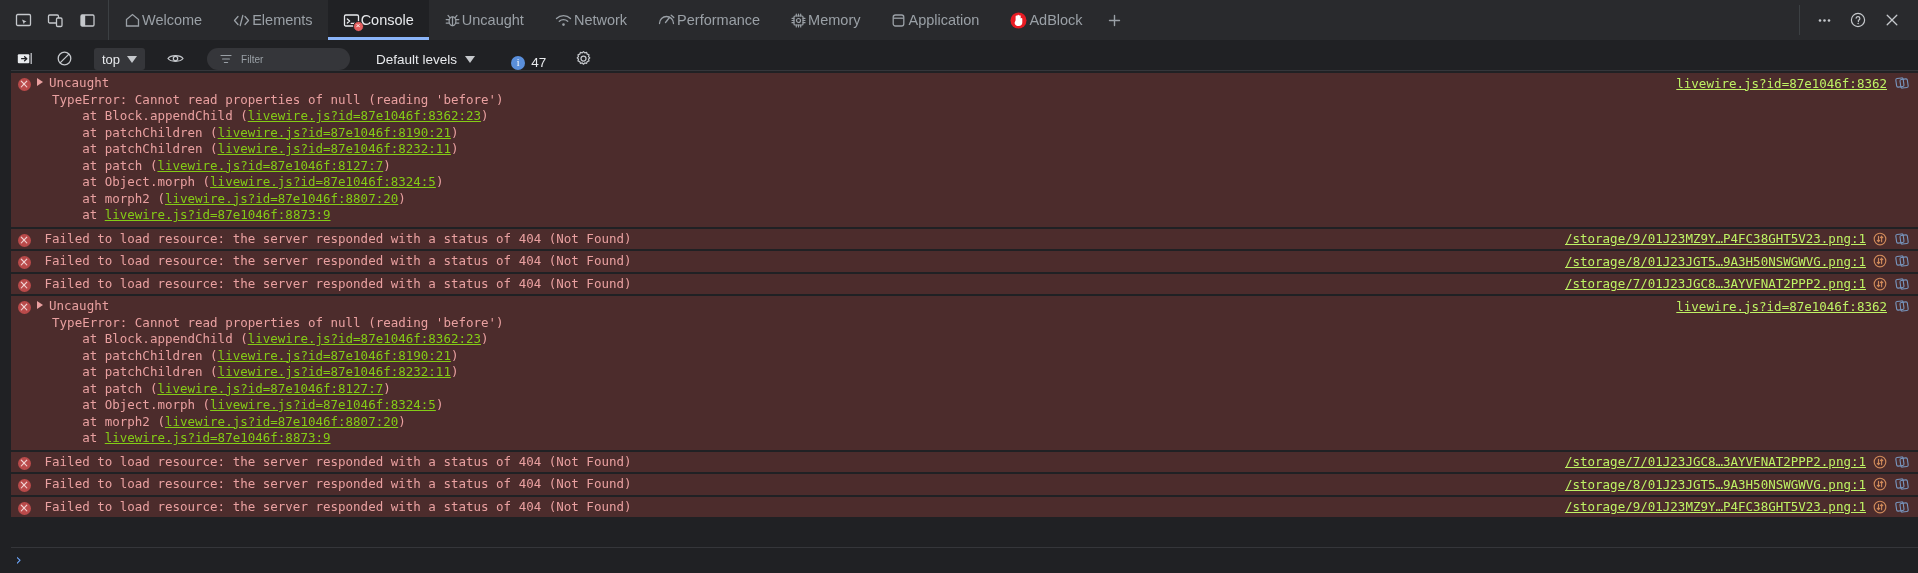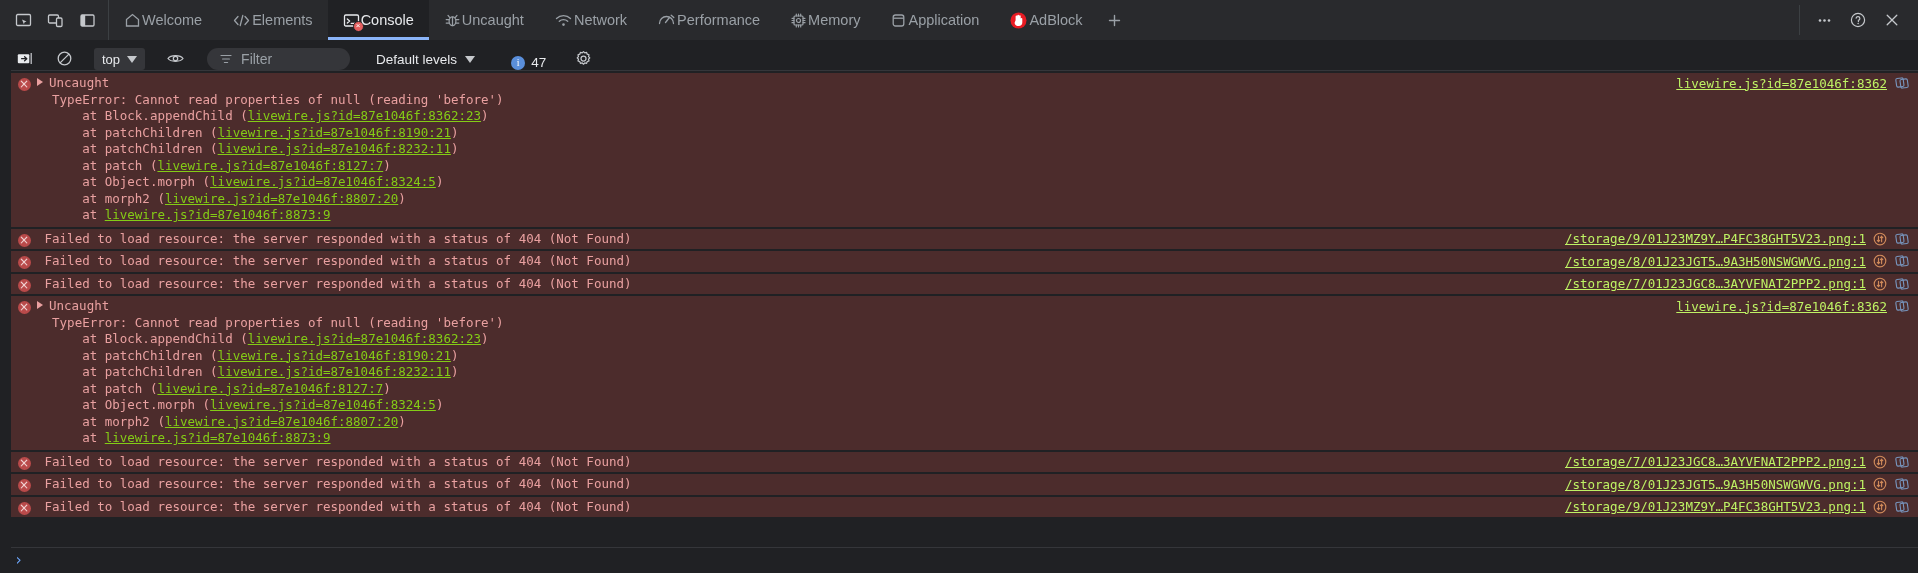--- a/index.html
+++ b/index.html
@@ -127,21 +127,21 @@
   }
   .filter-box {
     display: flex; align-items: center; gap: 8px;
     background: #35363a;
     border-radius: 11px;
     height: 22px;
     padding: 0 12px;
     margin-left: 6px;
     width: 143px;
     color: #9aa0a6;
-    font-size: 14px;
+    font-size: 10px;
   }
   .levels-select {
     display: flex; align-items: center; gap: 8px;
     color: #e8eaed;
     font-size: 13.5px;
     margin-left: 8px;
     padding: 0 6px;
     height: 22px;
   }
   .info-badge {

